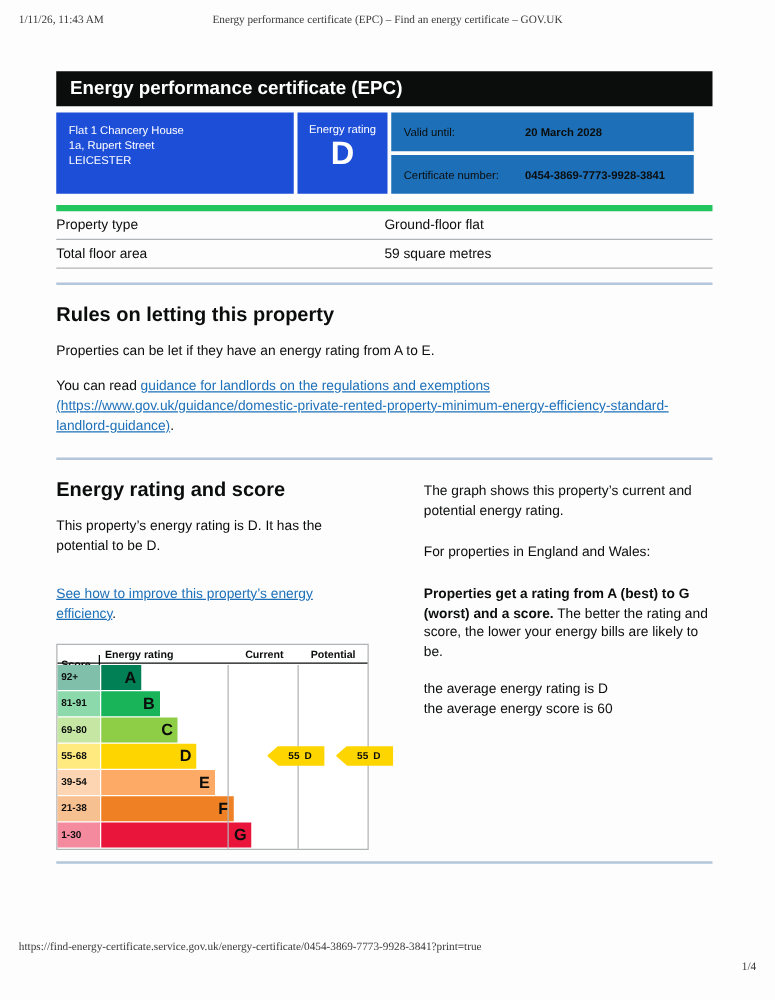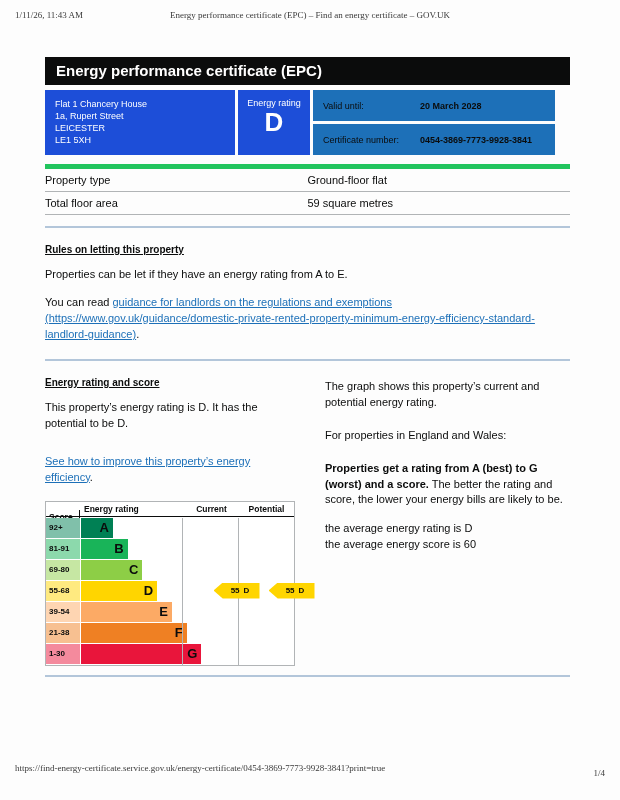--- a/index.html
+++ b/index.html
@@ -14,21 +14,21 @@
   
   .print-header, .print-footer {
     position: absolute; left: 0; right: 0;
     font-family: "Liberation Serif", "DejaVu Serif", serif;
     font-size: 9px; color: #3a3a3a;
   }
   .print-header { top: 10px; }
   .print-header .ts { position: absolute; left: 15px; top: 0; }
   .print-header .doc-title { position: absolute; left: 0; right: 0; text-align: center; }
   .print-footer { bottom: 22px; }
-  .print-footer .url { position: absolute; left: 15px; bottom: 5px; }
+  .print-footer .url { position: absolute; left: 15px; bottom: 16px; }
   .print-footer .pageno { position: absolute; right: 15px; bottom: 0; }
 
   .content { position: absolute; top: 57px; left: 45px; width: 525px; }
 
   
   .banner {
     background: #0b0c0c; color: #ffffff;
     height: 28px; line-height: 28px;
     font-size: 15px; font-weight: bold;
     padding-left: 11px;
@@ -50,26 +50,26 @@
   .panel-right .row .val { font-weight: bold; }
 
   
   .prop-table { width: 100%; border-collapse: collapse; margin-top: 9px; font-size: 11px; }
   .prop-table td { border-bottom: 1px solid #b1b4b6; padding: 5px 0 5px 0; }
   .prop-table tr:first-child td { border-top: 5px solid #22c55e; }
   .prop-table td.v { width: 50%; }
 
   .divider { height: 2px; background: #b3c6da; border: 0; margin-top: 11px; }
 
-  h2 { font-size: 10px; font-weight: bold; margin-top: 16px; text-decoration: underline; }
+  h2 { font-size: 16px; font-weight: bold; margin-top: 16px; }
   p { font-size: 11px; line-height: 1.45; margin-top: 12px; }
   a { color: #1d70b8; text-decoration: underline; }
 
   
-  .cols { display: flex; gap: 28px; margin-top: 16px; }
+  .cols { display: flex; gap: 42px; margin-top: 16px; }
   .col-left { width: 252px; flex-shrink: 0; }
   .col-left h2 { margin-top: 0; }
   .col-left .improve { margin-top: 22px; }
   .col-right { flex: 1; }
   .col-right p:first-child { margin-top: 2px; }
   .col-right .avg { margin-top: 13px; }
   .mt-lg { margin-top: 17px; }
 
   
   .chart { margin-top: 15px; width: 250px; border: 1px solid #b1b4b6; background: #fff; }
@@ -106,21 +106,20 @@
 
   <div class="banner">
     <span>Energy performance certificate (EPC)</span>
   </div>
 
   <div class="summary">
     <div class="panel panel-address">
       <div>Flat 1 Chancery House</div>
       <div>1a, Rupert Street</div>
       <div>LEICESTER</div>
-      <div>LE1 5XH</div>
     </div>
     <div class="panel panel-rating">
       <div class="lbl">Energy rating</div>
       <div class="big">D</div>
     </div>
     <div class="panel-right">
       <div class="row">
         <span class="lbl">Valid until:</span>
         <span class="val">20 March 2028</span>
       </div>

